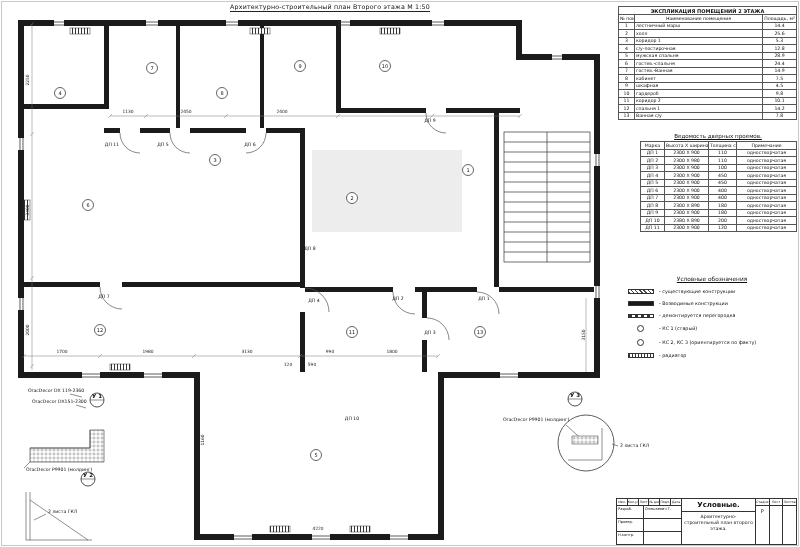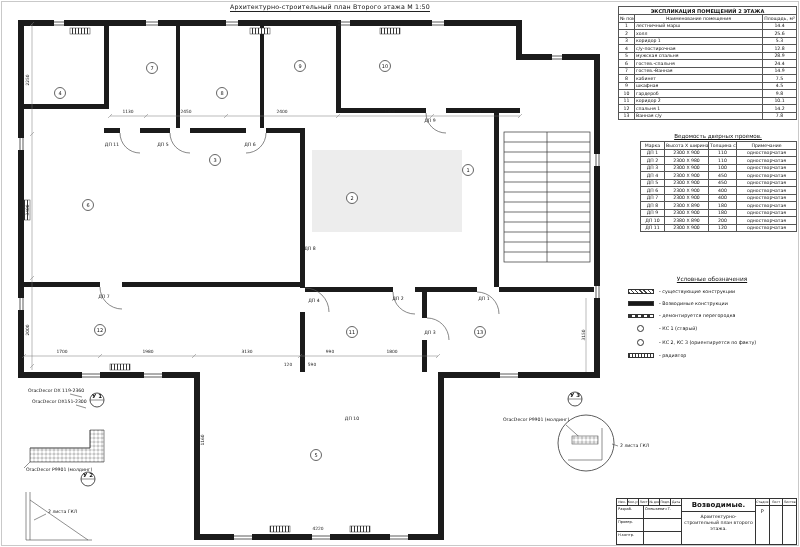--- a/index.html
+++ b/index.html
@@ -551,21 +551,21 @@
       <div class="tb-staff">
         <span class="role">Провер.</span>
         <span class="name"></span>
       </div>
       <div class="tb-staff" style="border-bottom:none;">
         <span class="role">Н.контр.</span>
         <span class="name"></span>
       </div>
     </div>
     <div class="tb-center">
-      <div class="tb-location">Возводимые.</div>
+      <div class="tb-location">Условные.</div>
       <div class="tb-sheet-title">Архитектурно-строительный план второго этажа.</div>
     </div>
     <div class="tb-right">
       <div class="tb-srow">
         <span>Стадия</span>
         <span>Лист</span>
         <span>Листов</span>
       </div>
       <div class="tb-svals">
         <span>Р</span>

